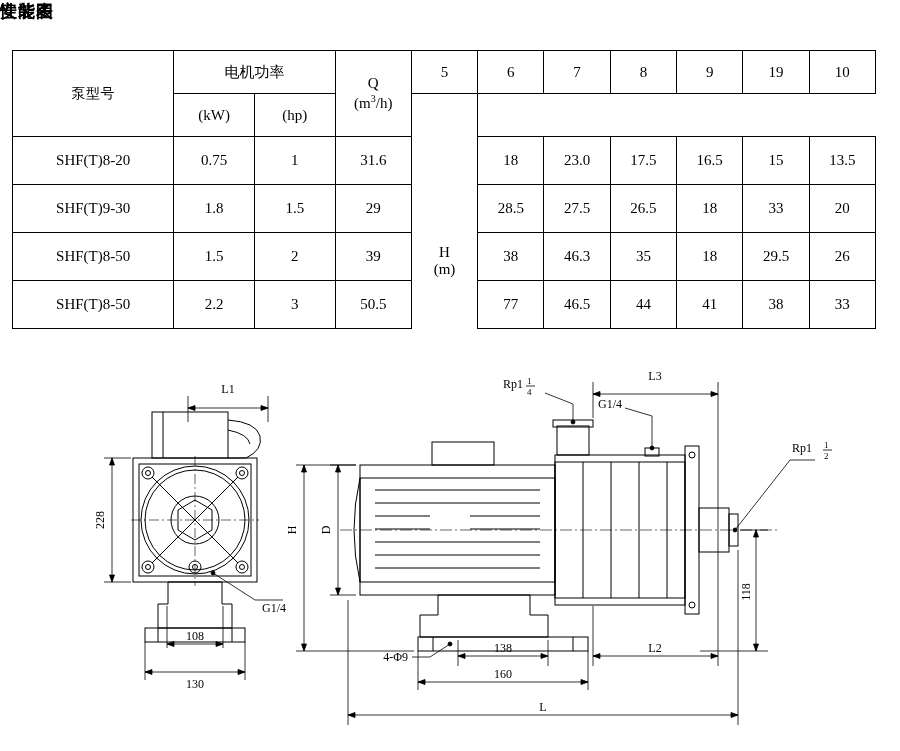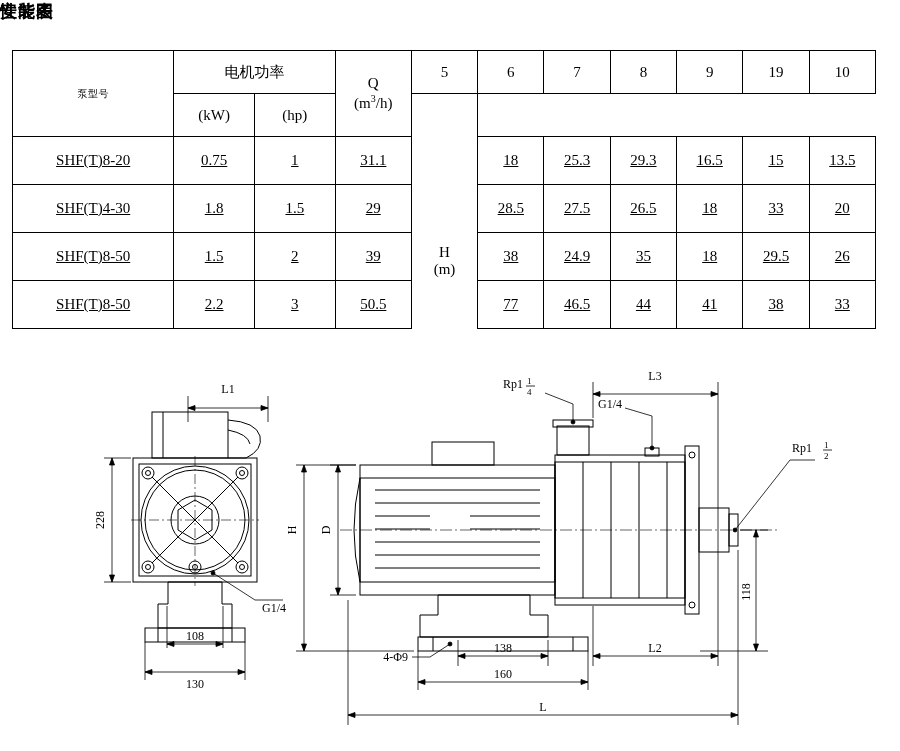--- a/index.html
+++ b/index.html
@@ -32,24 +32,24 @@
     border-collapse: collapse;
     font-size: 15px;
   }
   #perf-table td, #perf-table th {
     border: 1px solid #000;
     text-align: center;
     font-weight: normal;
     padding: 0;
     height: 42px;
   }
-  #perf-table .tall { height: 48px; text-decoration: underline; }
+  #perf-table .tall { height: 48px; }
   .sup { font-size: 10px; vertical-align: super; }
   .stack { line-height: 1.15; }
-  .model-col { width: 145px; font-size: 10px; letter-spacing: .5px; }
+  .model-col { width: 145px; font-size: 14px; letter-spacing: .5px; }
   .pw-col { width: 72px; }
   .q-col { width: 68px; }
   .val-col { width: 59px; }
 
   
   #drawing {
     position: absolute;
     left: 0;
     top: 360px;
     width: 900px;
@@ -89,47 +89,47 @@
           <span>H</span><br>
           <span>(m)</span>
         </div>
       </td>
     </tr>
 
     <tr class="tall">
       <td>SHF(T)8-20</td>
       <td>0.75</td>
       <td>1</td>
-      <td>31.1</td>
+      <td>31.6</td>
       <td>18</td>
-      <td>25.3</td>
-      <td>29.3</td>
+      <td>23.0</td>
+      <td>17.5</td>
       <td>16.5</td>
       <td>15</td>
       <td>13.5</td>
     </tr>
     <tr class="tall">
-      <td>SHF(T)4-30</td>
+      <td>SHF(T)9-30</td>
       <td>1.8</td>
       <td>1.5</td>
       <td>29</td>
       <td>28.5</td>
       <td>27.5</td>
       <td>26.5</td>
       <td>18</td>
       <td>33</td>
       <td>20</td>
     </tr>
     <tr class="tall">
       <td>SHF(T)8-50</td>
       <td>1.5</td>
       <td>2</td>
       <td>39</td>
       <td>38</td>
-      <td>24.9</td>
+      <td>46.3</td>
       <td>35</td>
       <td>18</td>
       <td>29.5</td>
       <td>26</td>
     </tr>
     <tr class="tall">
       <td>SHF(T)8-50</td>
       <td>2.2</td>
       <td>3</td>
       <td>50.5</td>

